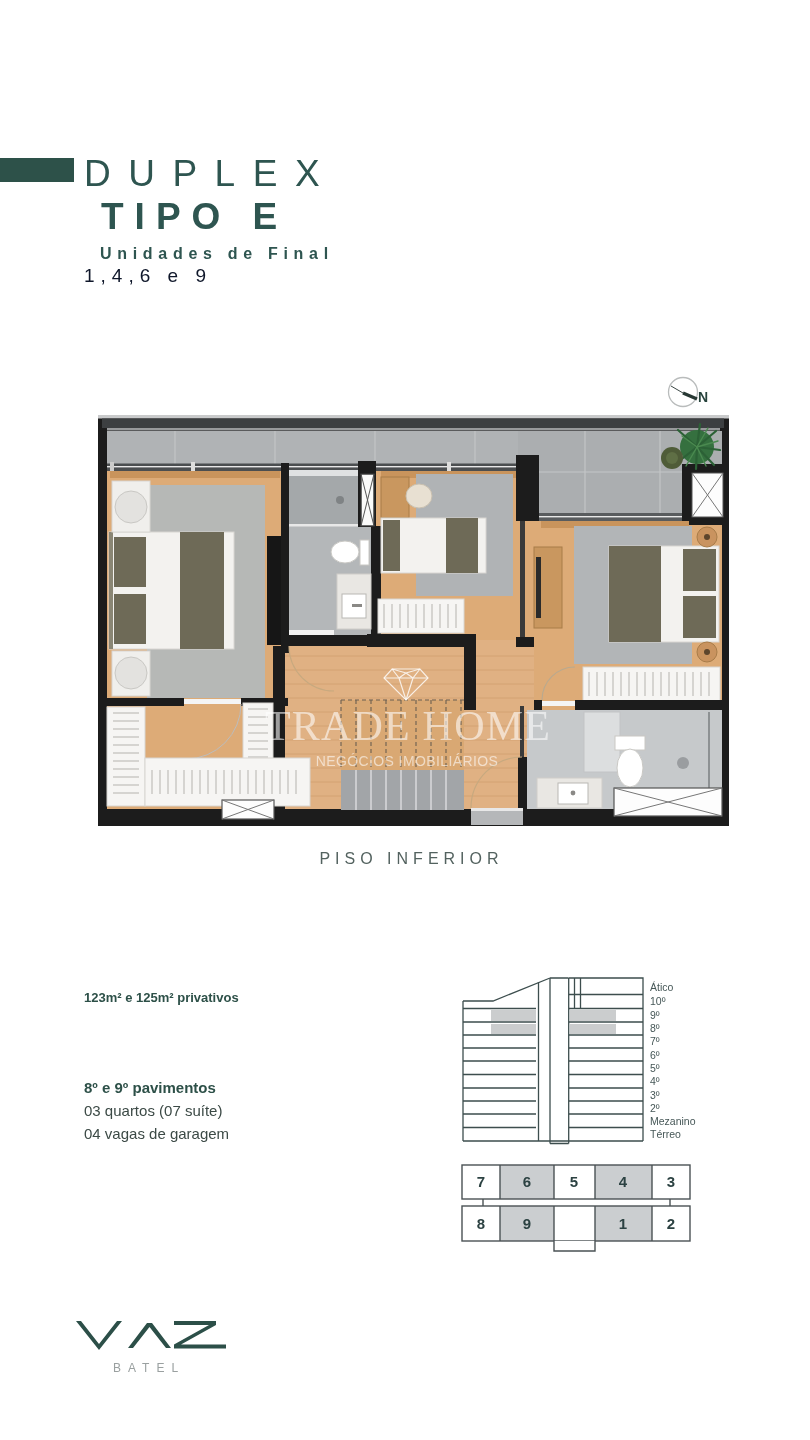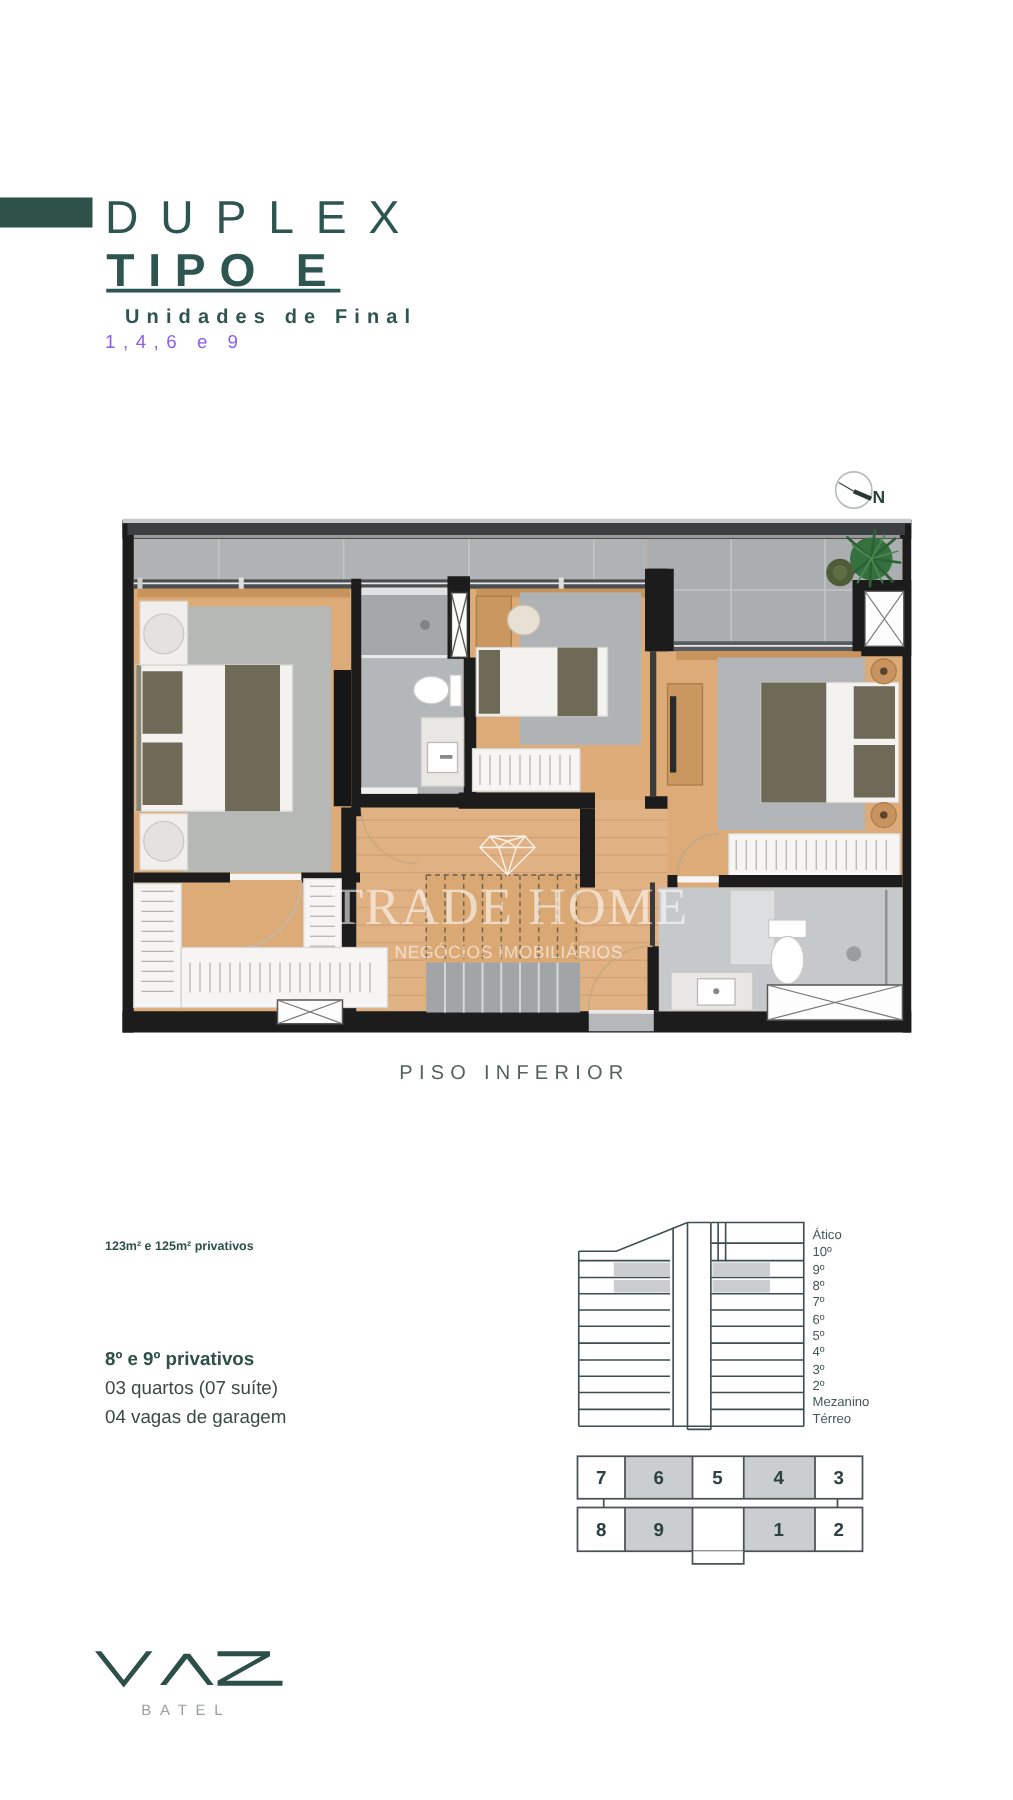--- a/index.html
+++ b/index.html
@@ -6,25 +6,25 @@
   body{width:810px;height:1440px;background:#ffffff;font-family:"Liberation Sans",sans-serif;position:relative;overflow:hidden;}
   .abs{position:absolute;}
 </style>
 </head>
 <body>
 
 <div class="abs" style="left:0;top:158px;width:74px;height:24px;background:#2d5149;"></div>
 
 <div class="abs" style="left:84px;top:155px;font-size:37px;line-height:1;color:#2e5550;letter-spacing:17.5px;font-weight:400;">DUPLEX</div>
 
-<div class="abs" style="left:85px;top:198px;font-size:37px;line-height:1;color:#2e5550;letter-spacing:11px;font-weight:700;text-decoration:underline;">TIPO E</div>
+<div class="abs" style="left:101px;top:198px;font-size:37px;line-height:1;color:#2e5550;letter-spacing:11px;font-weight:700;">TIPO E</div>
 
 <div class="abs" style="left:100px;top:246px;font-size:16px;line-height:1;color:#2e5550;letter-spacing:5.7px;font-weight:700;">Unidades de Final</div>
 
-<div class="abs" style="left:84px;top:266px;font-size:15px;line-height:1;color:#8b5cf6;letter-spacing:6px;">1,4,6 e 9</div>
+<div class="abs" style="left:84px;top:266px;font-size:19px;line-height:1;color:#0f172a;letter-spacing:6px;">1,4,6 e 9</div>
 
 <svg class="abs" style="left:660px;top:370px;" width="70" height="50" viewBox="0 0 70 50">
   <circle cx="23" cy="22" r="14.5" fill="none" stroke="#b9bcbc" stroke-width="1.3"></circle>
   <line x1="11" y1="16" x2="23" y2="23" stroke="#3a4644" stroke-width="1"></line>
   <line x1="23" y1="23" x2="37" y2="29" stroke="#273833" stroke-width="3.5"></line>
 </svg>
 
 <div class="abs" style="left:698px;top:390px;font-size:14px;line-height:1;font-weight:700;color:#27433c;">N</div>
 
 <svg class="abs" style="left:0;top:0;" width="810" height="1440" viewBox="0 0 810 1440">
@@ -516,21 +516,21 @@
     <path d="M1,10 L45,10 M9,1 L16,10 L23,32 M37,1 L30,10 L23,32 M16,10 L30,10 M9,1 L23,5 L37,1 M16,10 L23,5 L30,10"></path>
   </g>
 </svg>
 
 <div class="abs" style="left:3px;top:705px;width:810px;text-align:center;color:rgba(255,255,255,0.58);font-family:'Liberation Serif',serif;font-size:42px;letter-spacing:1.2px;line-height:1.0;">TRADE HOME</div>
 
 <div class="abs" style="left:2px;top:754px;width:810px;text-align:center;color:rgba(255,255,255,0.58);font-family:'Liberation Sans',sans-serif;font-size:14px;letter-spacing:0.4px;line-height:1.0;">NEGÓCIOS IMOBILIÁRIOS</div>
 
 <div class="abs" style="left:4px;top:851px;width:815px;text-align:center;font-size:16px;line-height:1;letter-spacing:5px;color:#53625f;">PISO INFERIOR</div>
 
-<div class="abs" style="left:84px;top:986px;font-size:10px;line-height:23px;color:#3c4a46;">
+<div class="abs" style="left:84px;top:986px;font-size:13px;line-height:23px;color:#3c4a46;">
   <div style="font-weight:700;color:#2d5048;">123m² e 125m² privativos</div>
 </div>
 
 <div class="abs" style="left:84px;top:1076px;font-size:15px;line-height:23px;color:#3c4a46;">
-  <div style="font-weight:700;color:#2d5048;">8º e 9º privativos</div>
+  <div style="font-weight:700;color:#2d5048;">8º e 9º pavimentos</div>
   <div>03 quartos (07 suíte)</div>
   <div>04 vagas de garagem</div>
 </div>
 
 </body></html>

